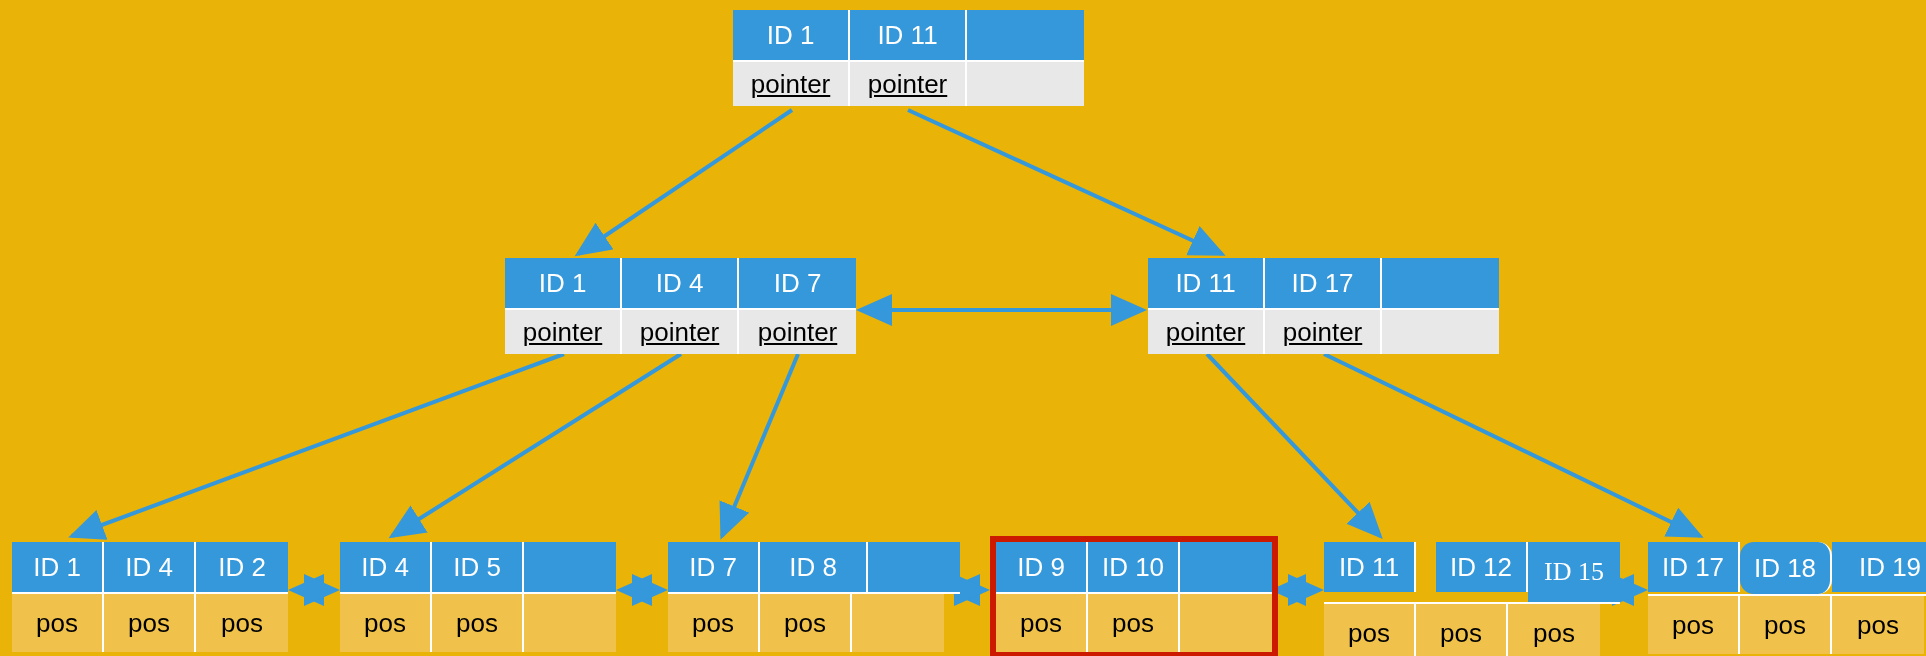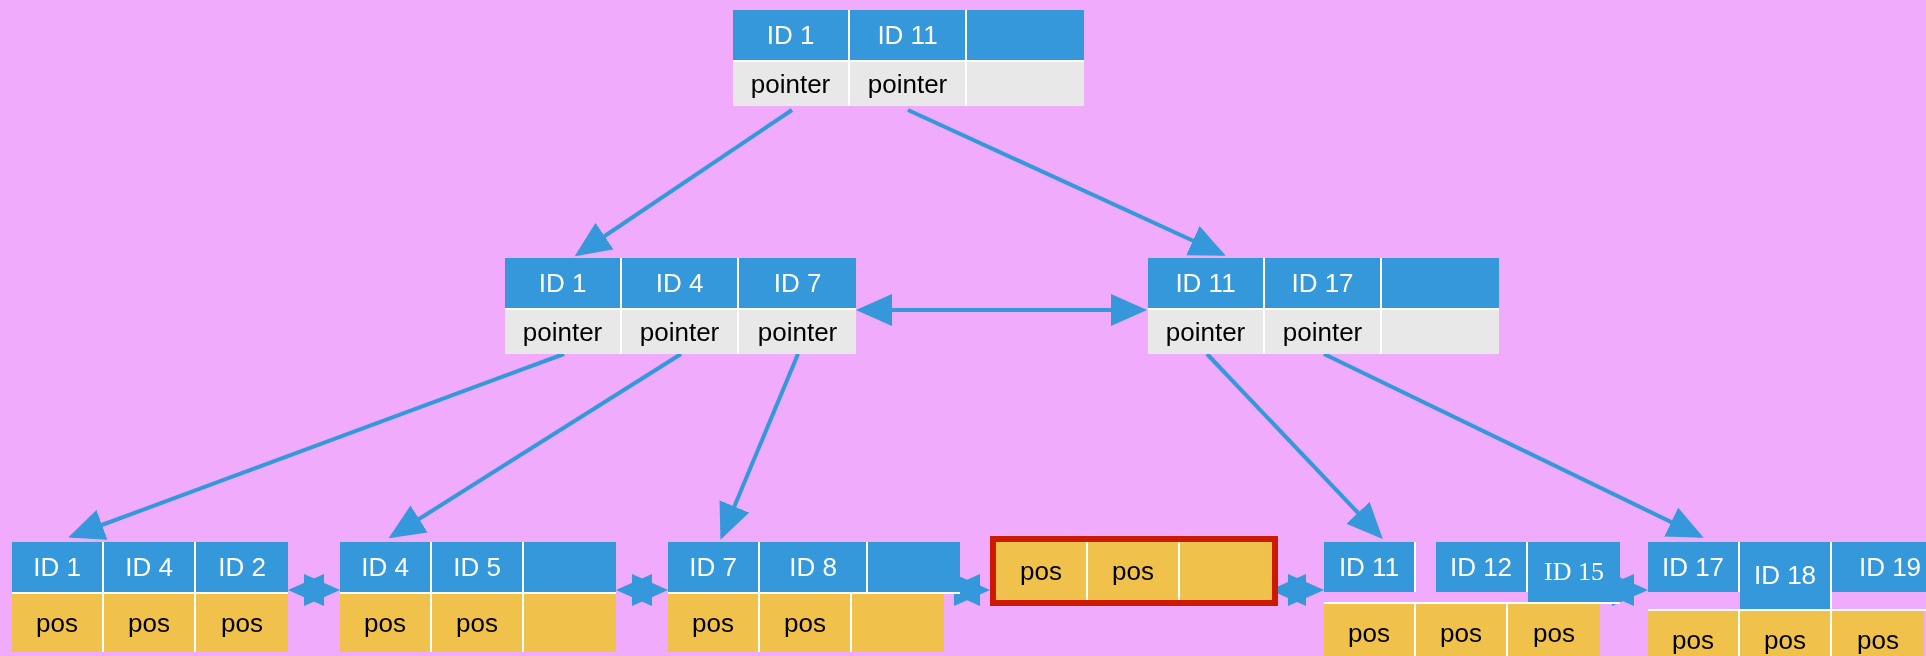--- a/index.html
+++ b/index.html
@@ -7,21 +7,21 @@
     padding: 0;
     background: #ffffff;
   }
   body {
     font-family: "Liberation Sans", sans-serif;
   }
   #canvas {
     position: relative;
     width: 1926px;
     height: 656px;
-    background: #f0abfc;
+    background: #eab308;
     overflow: hidden;
   }
   #edges {
     position: absolute;
     left: 0;
     top: 0;
     width: 1926px;
     height: 656px;
     pointer-events: none;
   }
@@ -55,20 +55,21 @@
     background: #3498db;
     color: #ffffff;
     font-size: 26px;
   }
   .val-cell {
     color: #000000;
     font-size: 26px;
   }
   .val-cell.pointer {
     background: #e8e8e8;
+    text-decoration: underline;
   }
   .val-cell.pos {
     background: #f0c24b;
   }
   .key-row {
     border-bottom: 2px solid #ffffff;
   }
   .empty {
     color: transparent;
   }
@@ -169,20 +170,25 @@
           <div class="cell key-cell" style="width: 108px; height: 50px;">ID 8</div>
           <div class="cell key-cell empty" style="width: 92px; height: 50px;"></div>
         </div>
         <div class="node-row value-row">
           <div class="cell val-cell pos" style="width: 92px; height: 58px;">pos</div>
           <div class="cell val-cell pos" style="width: 92px; height: 58px;">pos</div>
           <div class="cell val-cell pos empty" style="width: 92px; height: 58px;"></div>
         </div>
       </div>
       <div class="node highlight" style="left: 990px; top: 536px;">
+        <div class="node-row key-row">
+          <div class="cell key-cell" style="width: 92px; height: 50px;">ID 9</div>
+          <div class="cell key-cell" style="width: 92px; height: 50px;">ID 10</div>
+          <div class="cell key-cell empty" style="width: 92px; height: 50px;"></div>
+        </div>
         <div class="node-row value-row">
           <div class="cell val-cell pos" style="width: 92px; height: 58px;">pos</div>
           <div class="cell val-cell pos" style="width: 92px; height: 58px;">pos</div>
           <div class="cell val-cell pos empty" style="width: 92px; height: 58px;"></div>
         </div>
       </div>
       <div class="node" style="left: 1324px; top: 542px;">
         <div class="node-row key-row">
           <div class="cell key-cell" style="width: 92px; height: 50px;">ID 11</div>
           <div class="cell key-cell" style="width: 92px; height: 50px; margin-left: 20px;">ID 12</div>
@@ -190,21 +196,21 @@
         </div>
         <div class="node-row value-row">
           <div class="cell val-cell pos" style="width: 92px; height: 58px;">pos</div>
           <div class="cell val-cell pos" style="width: 92px; height: 58px;">pos</div>
           <div class="cell val-cell pos" style="width: 92px; height: 58px;">pos</div>
         </div>
       </div>
       <div class="node" style="left: 1648px; top: 542px;">
         <div class="node-row key-row">
           <div class="cell key-cell" style="width: 92px; height: 50px;">ID 17</div>
-          <div class="cell key-cell" style="width: 92px; height: 67px;">ID 18</div>
+          <div class="cell key-cell" style="width: 92px; height: 52px; border-radius: 14px;">ID 18</div>
           <div class="cell key-cell" style="width: 116px; height: 50px;">ID 19</div>
         </div>
         <div class="node-row value-row">
           <div class="cell val-cell pos" style="width: 92px; height: 58px;">pos</div>
           <div class="cell val-cell pos" style="width: 92px; height: 58px;">pos</div>
           <div class="cell val-cell pos" style="width: 92px; height: 58px;">pos</div>
         </div>
       </div>
     </div>
 </div>

